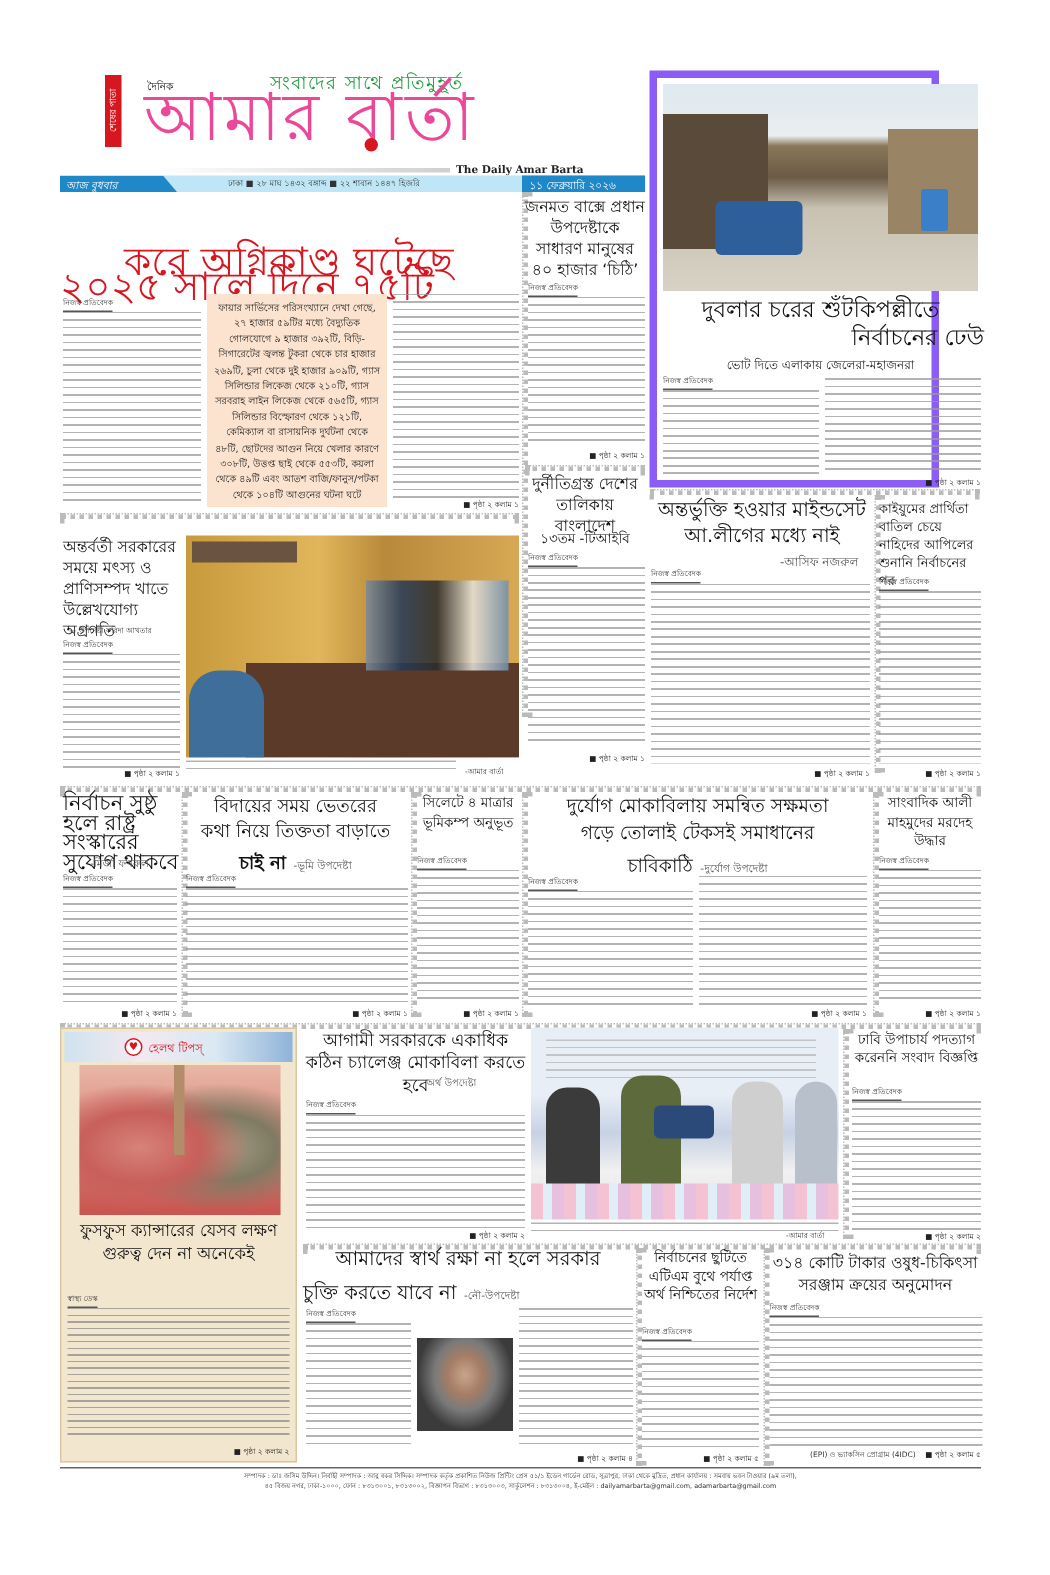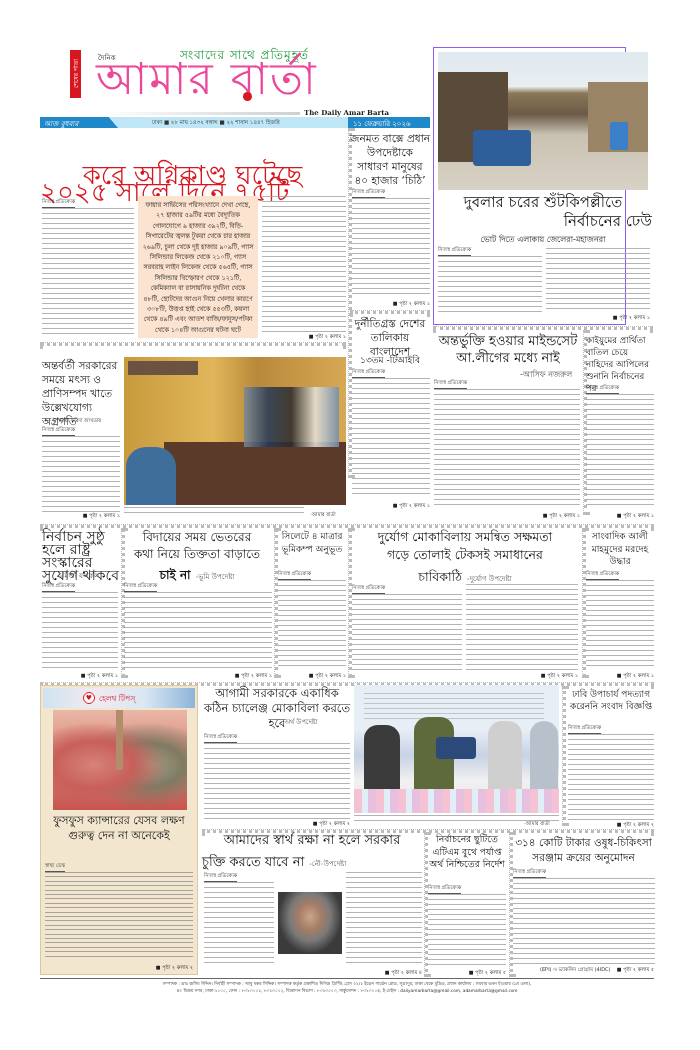--- a/index.html
+++ b/index.html
@@ -31,21 +31,21 @@
 </div>
 
 <div class="abs" style="left:40px;top:117px;width:390px;height:11px;background:#bfe6f7;">
   <div class="abs" style="left:0;top:0;width:78px;height:11px;background:#1e88c8;clip-path:polygon(0 0,88% 0,100% 100%,0 100%);"></div>
   <div class="abs" style="left:4px;top:1px;font-size:7px;color:#fff;font-style:italic;">আজ বুধবার</div>
   <div class="abs" style="left:112px;top:2px;font-size:5.5px;color:#333;">ঢাকা  ■  ২৮ মাঘ ১৪৩২ বঙ্গাব্দ  ■  ২২ শাবান ১৪৪৭ হিজরি</div>
   <div class="abs" style="left:308px;top:0;width:82px;height:11px;background:#1e88c8;"></div>
   <div class="abs" style="left:313px;top:1px;font-size:7px;color:#fff;">১১ ফেব্রুয়ারি ২০২৬</div>
 </div>
 
-<div class="abs" style="left:433px;top:47px;width:193px;height:278px;border:1px solid #8b5cf6;">
+<div class="abs" style="left:433px;top:47px;width:193px;height:278px;border:5px solid #8b5cf6;">
   <div class="abs photo" style="left:4px;top:4px;width:210px;height:138px;background:linear-gradient(to bottom,#dfe9ef 0%,#e9eef0 25%,#8a7658 30%,#6b5a46 45%,#c9c2b2 60%,#d8d2c6 100%);">
     <div class="abs" style="left:0;top:20px;width:70px;height:90px;background:#5a4a3a;"></div>
     <div class="abs" style="left:150px;top:30px;width:60px;height:70px;background:#9a8466;"></div>
     <div class="abs" style="left:35px;top:78px;width:58px;height:36px;background:#2e5f9a;border-radius:4px;"></div>
     <div class="abs" style="left:172px;top:70px;width:18px;height:28px;background:#3a7fc7;border-radius:2px;"></div>
   </div>
   <div class="abs hl" style="left:0;top:146px;width:218px;text-align:center;font-size:15px;">দুবলার চরের শুঁটকিপল্লীতে</div>
   <div class="abs hl" style="left:0;top:165px;width:218px;text-align:right;font-size:15px;">নির্বাচনের ঢেউ</div>
   <div class="abs" style="left:0;top:185px;width:218px;text-align:center;font-size:8px;color:#222;">ভোট দিতে এলাকায় জেলেরা-মহাজনরা</div>
   <div class="abs byline" style="left:4px;top:198px;">নিজস্ব প্রতিবেদক</div>

